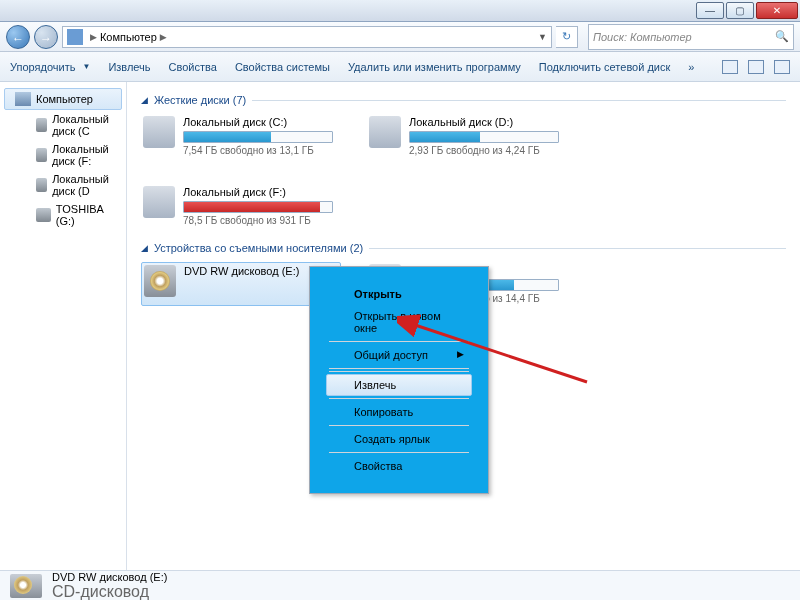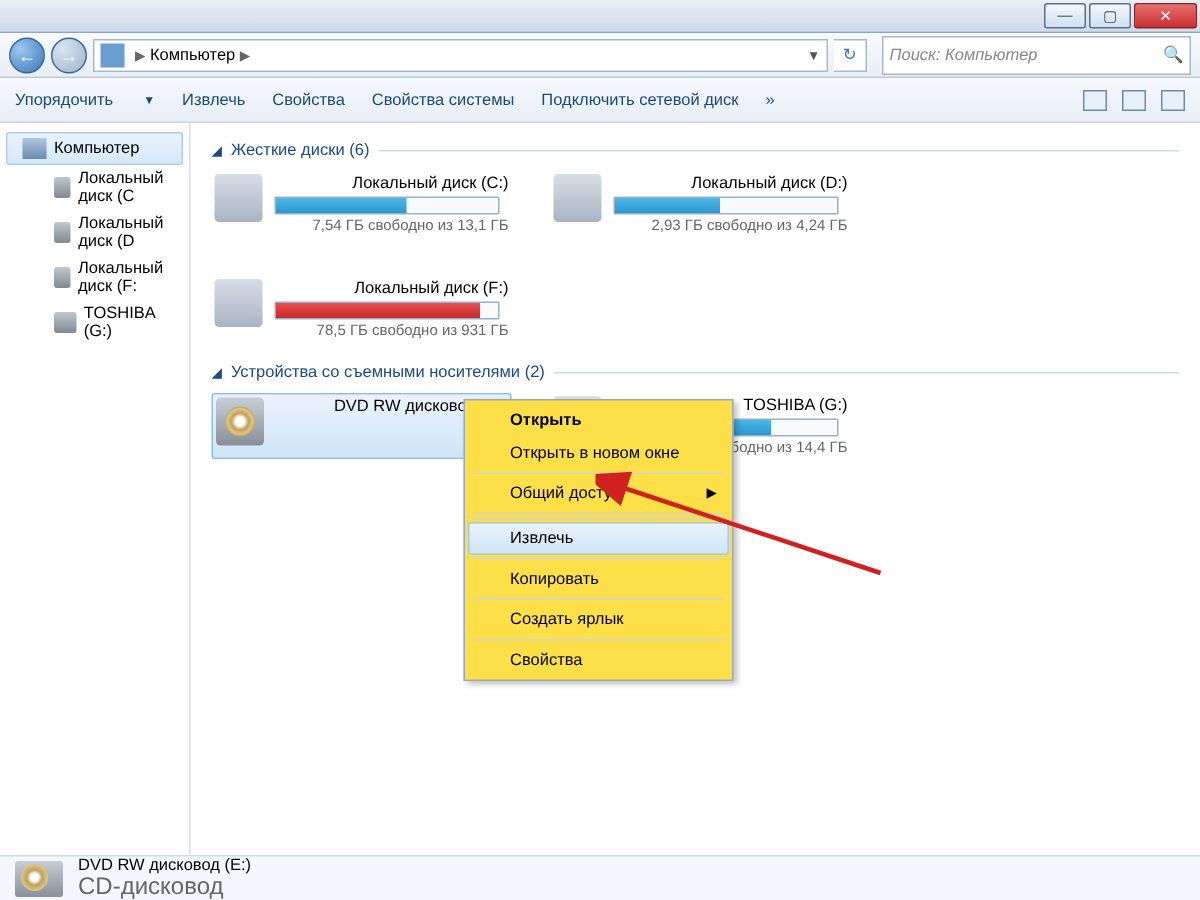--- a/index.html
+++ b/index.html
@@ -16,21 +16,21 @@
 .navbtn.fwd { background:radial-gradient(circle at 30% 30%,#d8e4f0,#a0b4cc); }
 .breadcrumb { flex:0 0 490px; height:22px; border:1px solid #a8b8cc; background:#fff; display:flex; align-items:center; padding:0 4px; }
 .bc-icon { width:16px; height:16px; background:#6a9cd4; margin-right:4px; }
 .bc-sep { margin:0 3px; color:#666; font-size:9px; }
 .bc-refresh { width:22px; height:22px; border:1px solid #a8b8cc; border-left:none; background:#fff; display:flex; justify-content:center; align-items:center; color:#3a78b8; cursor:pointer; }
 .search { flex:1; height:26px; border:1px solid #a8b8cc; background:#fff; margin-left:6px; display:flex; align-items:center; padding:0 4px; color:#888; font-style:italic; }
 .search .mglass { margin-left:auto; color:#3a78b8; font-style:normal; }
 
 
 .toolbar { height:30px; background:linear-gradient(#f6f9fd,#e6eef6); border-bottom:1px solid #c8d4e2; display:flex; align-items:center; padding:0 10px; gap:18px; }
-.toolbar .titem { color:#1a4a7a; cursor:pointer; display:flex; align-items:center; gap:20px; }
+.toolbar .titem { color:#1a4a7a; cursor:pointer; display:flex; align-items:center; gap:7px; }
 .toolbar .dd { font-size:8px; }
 .toolbar .right { margin-left:auto; display:flex; gap:10px; color:#3a5a80; }
 .ricon { width:16px; height:14px; border:1px solid #6a8ab0; background:#e8f0fa; }
 
 
 .main { display:flex; height:488px; }
 .sidebar { width:127px; border-right:1px solid #d8e0ea; padding-top:6px; }
 .sb-item { display:flex; align-items:center; gap:5px; padding:3px 6px 3px 14px; cursor:pointer; }
 .sb-item.sel { background:linear-gradient(#eaf3fc,#d6e8f8); border:1px solid #a8ccf0; border-radius:2px; margin:0 4px; padding-left:10px; }
 .sb-icon { width:16px; height:14px; background:#8aa8c8; }
@@ -43,29 +43,29 @@
 .grp-head .tri { font-size:9px; }
 .grp-head hr { flex:1; border:none; border-top:1px solid #d0dce8; }
 
 .drives { display:flex; gap:26px; flex-wrap:wrap; }
 .drive { display:flex; gap:8px; width:200px; padding:2px; }
 .drive.sel { background:linear-gradient(#eaf3fc,#cfe5f8); border:1px solid #8ac0f0; border-radius:2px; }
 .drv-icon { width:32px; height:32px; background:linear-gradient(#d8dee6,#a8b4c4); border-radius:3px; position:relative; }
 .drv-icon.dvd { background:linear-gradient(#c8ced6,#888f98); }
 .drv-icon.dvd::after { content:""; position:absolute; left:6px; top:6px; width:20px; height:20px; border-radius:50%; background:radial-gradient(circle,#fff 20%,#c0a060 40%,#e0c880 60%,#a08040 80%); }
 .drv-icon.ext { background:linear-gradient(#e0e4ea,#a0a8b4); }
-.drv-body { flex:1;text-align:right; }
+.drv-body { flex:1; }
 .drv-name { color:#000; margin-bottom:3px; }
 .bar { width:150px; height:12px; border:1px solid #9ab0c8; background:#f8fafc; border-radius:1px; overflow:hidden; margin-bottom:2px; }
 .bar .fill { height:100%; background:linear-gradient(#4bb8e8,#2a98d0); }
 .bar .fill.red { background:linear-gradient(#e85050,#c82828); }
 .drv-free { color:#666; font-size:10px; }
 
 
-.ctxmenu { position:absolute; left:182px; top:184px; width:180px; background:#fde047; border:1px solid #a0a8b4; box-shadow:2px 2px 4px rgba(0,0,0,.25); padding:2px; }
+.ctxmenu { position:absolute; left:182px; top:184px; width:180px; background:#0ea5e9; border:1px solid #a0a8b4; box-shadow:2px 2px 4px rgba(0,0,0,.25); padding:16px; }
 .ctxmenu .mi { padding:5px 10px 5px 28px; cursor:pointer; position:relative; }
 .ctxmenu .mi.bold { font-weight:bold; }
 .ctxmenu .mi.hl { background:linear-gradient(#eaf3fc,#cfe5f8); border:1px solid #a0ccf0; border-radius:2px; padding:4px 9px 4px 27px; }
 .ctxmenu .mi .sub { position:absolute; right:8px; font-size:9px; }
 .ctxmenu .mi .micon { position:absolute; left:6px; top:5px; width:14px; height:14px; }
 .ctxmenu hr { border:none; border-top:1px solid #d0d4da; margin:2px 3px; }
 
 
 .arrow-svg { position:absolute; left:270px; top:230px; pointer-events:none; }
 
@@ -103,20 +103,21 @@
 </div>
 
 <div class="toolbar">
   <div class="titem">
       <span>Упорядочить</span>
       <span class="dd">▼</span>
     </div>
   <div class="titem">Извлечь</div>
   <div class="titem">Свойства</div>
   <div class="titem">Свойства системы</div>
+  <div class="titem">Удалить или изменить программу</div>
   <div class="titem">Подключить сетевой диск</div>
   <div class="titem">»</div>
   <div class="right">
     <div class="ricon"></div>
     <div class="ricon"></div>
     <div class="ricon"></div>
   </div>
 </div>
 
 <div class="main">
@@ -124,36 +125,36 @@
     <div class="sb-item sel">
       <div class="sb-icon comp"></div>
       <span>Компьютер</span>
     </div>
     <div class="sb-item sub">
         <div class="sb-icon hd"></div>
         <span>Локальный диск (C</span>
       </div>
     <div class="sb-item sub">
         <div class="sb-icon hd"></div>
+        <span>Локальный диск (F:</span>
+      </div>
+    <div class="sb-item sub">
+        <div class="sb-icon hd"></div>
         <span>Локальный диск (D</span>
-      </div>
-    <div class="sb-item sub">
-        <div class="sb-icon hd"></div>
-        <span>Локальный диск (F:</span>
       </div>
     <div class="sb-item sub">
         <div class="sb-icon hd"></div>
         <span>TOSHIBA (G:)</span>
       </div>
   </div>
 
   <div class="content">
     <div class="grp-head">
         <span class="tri">◢</span>
-        <span>Жесткие диски (6)</span>
+        <span>Жесткие диски (7)</span>
         <hr>
       </div>
     <div class="drives">
       <div class="drive">
         <div class="drv-icon"></div>
         <div class="drv-body">
           <div class="drv-name">Локальный диск (C:)</div>
           <div class="bar">
               <div class="fill" style="width:59%"></div>
             </div>

